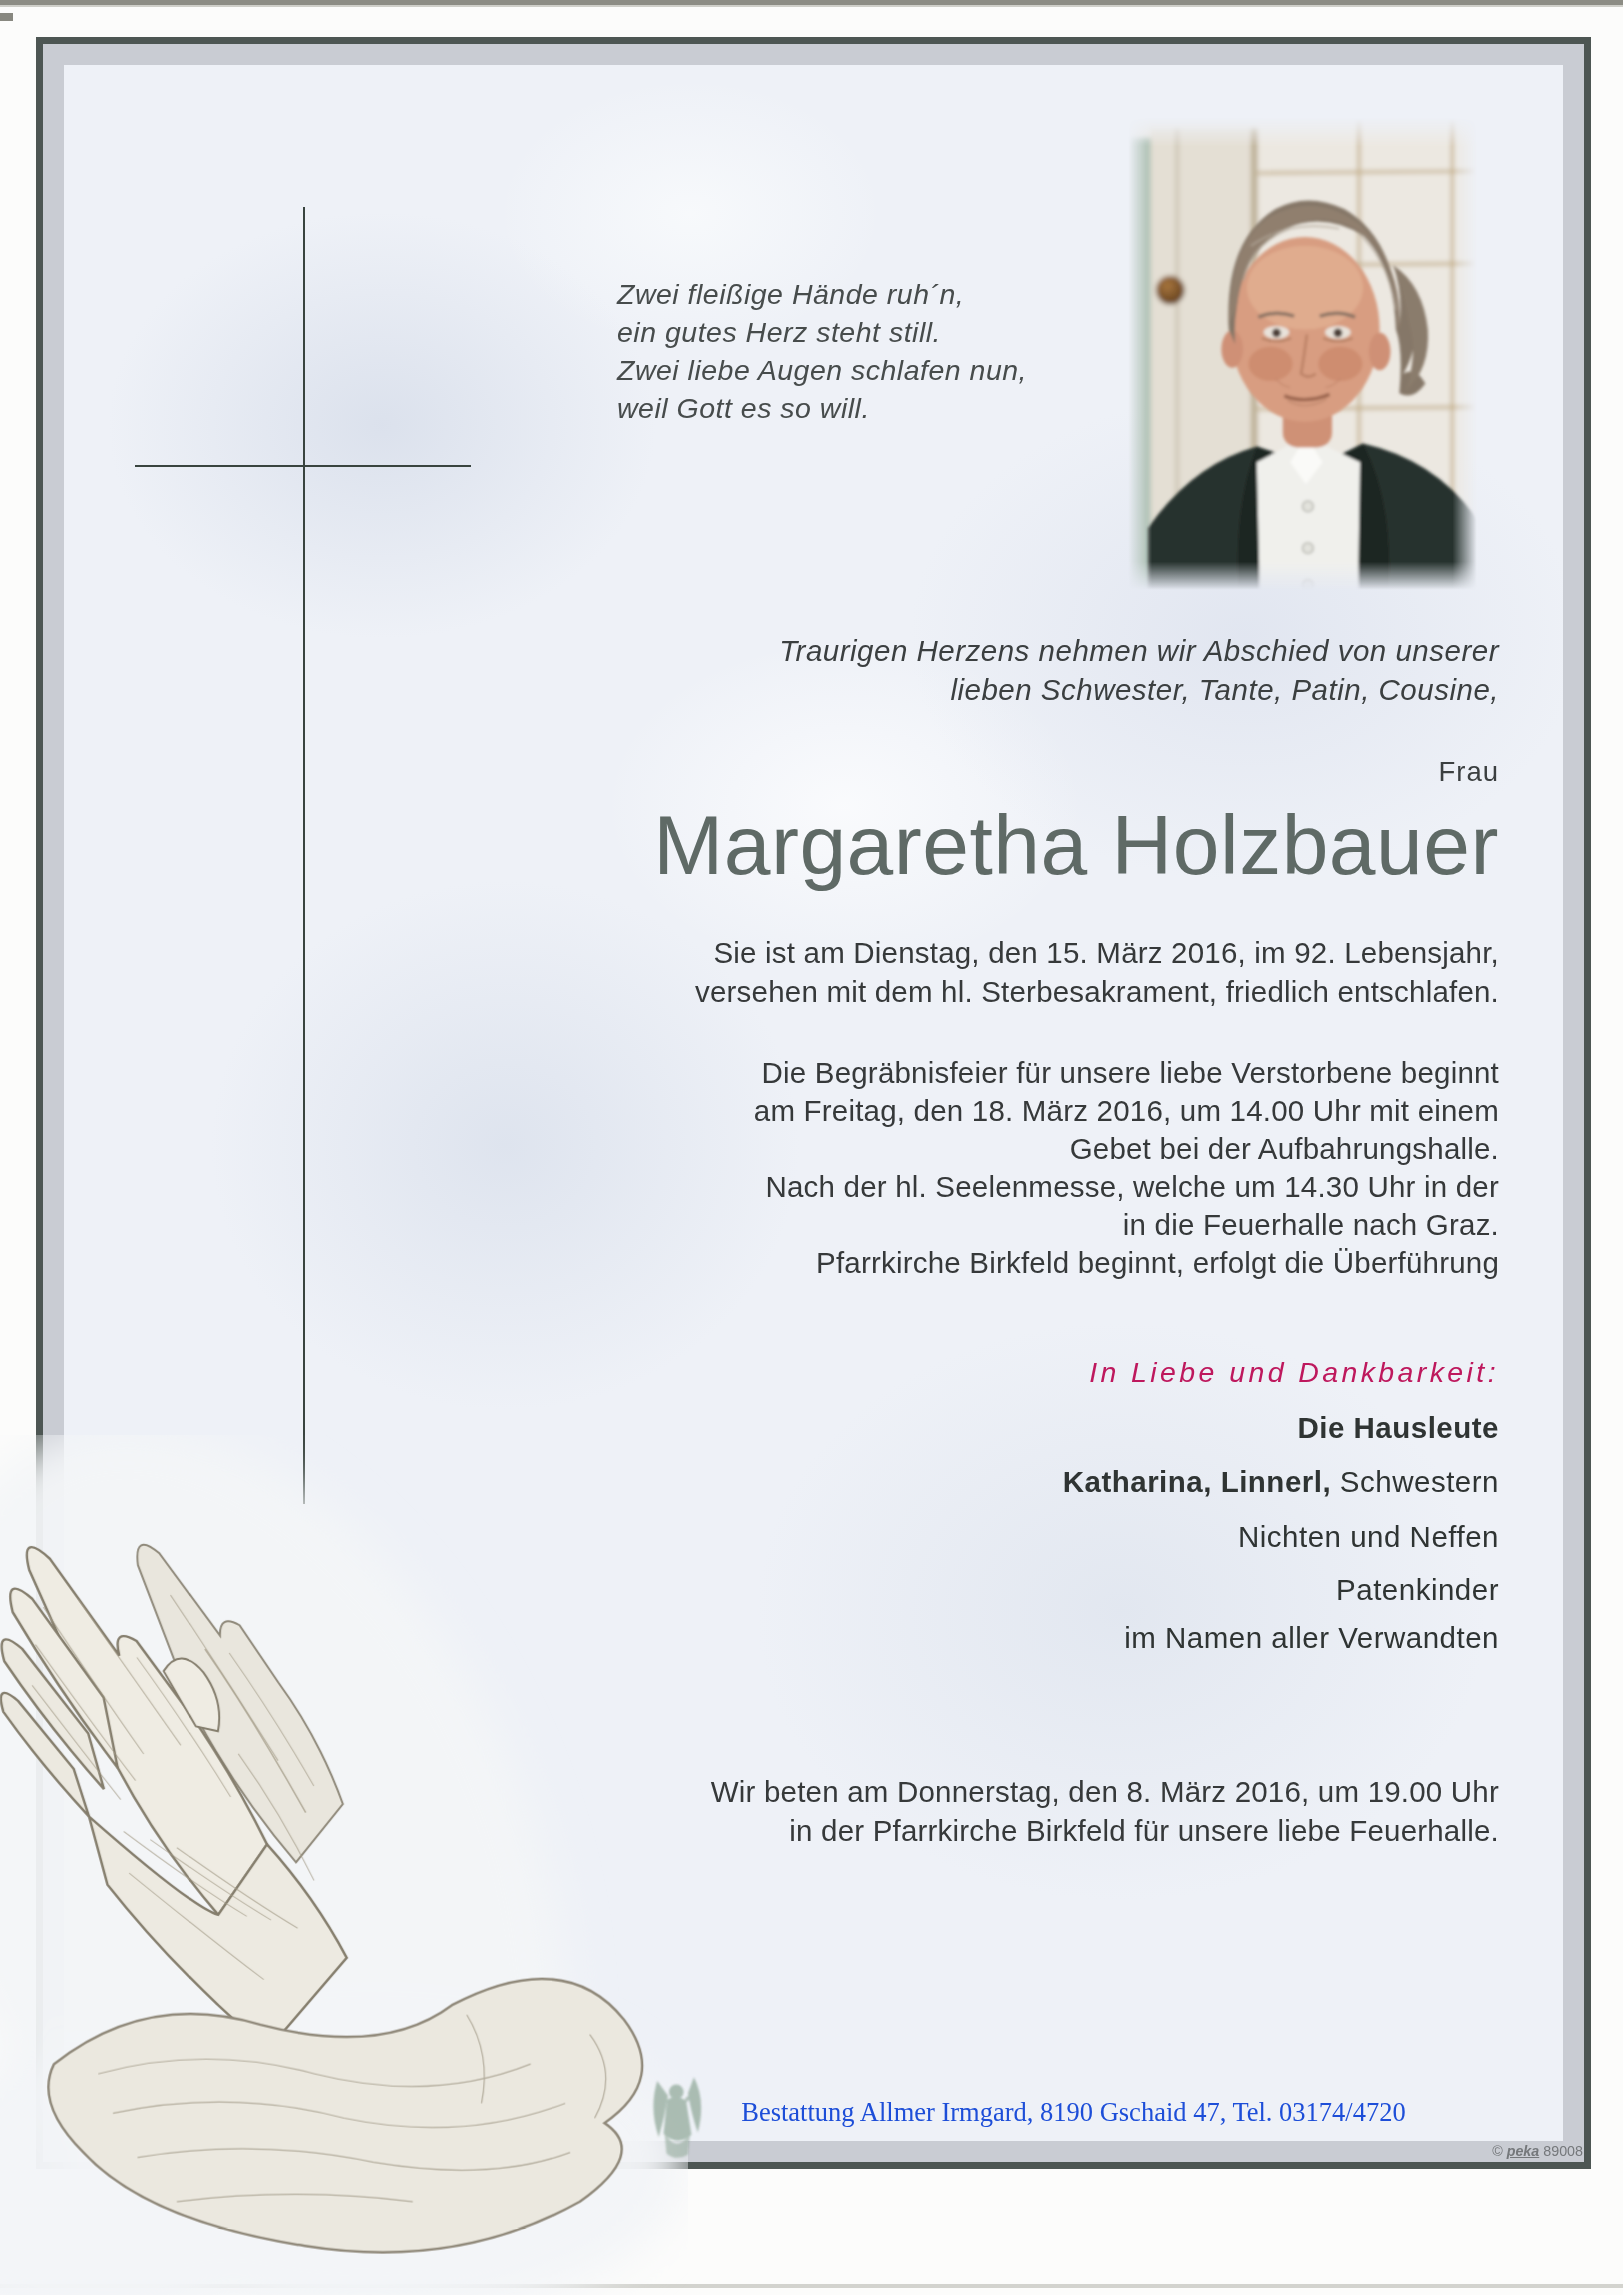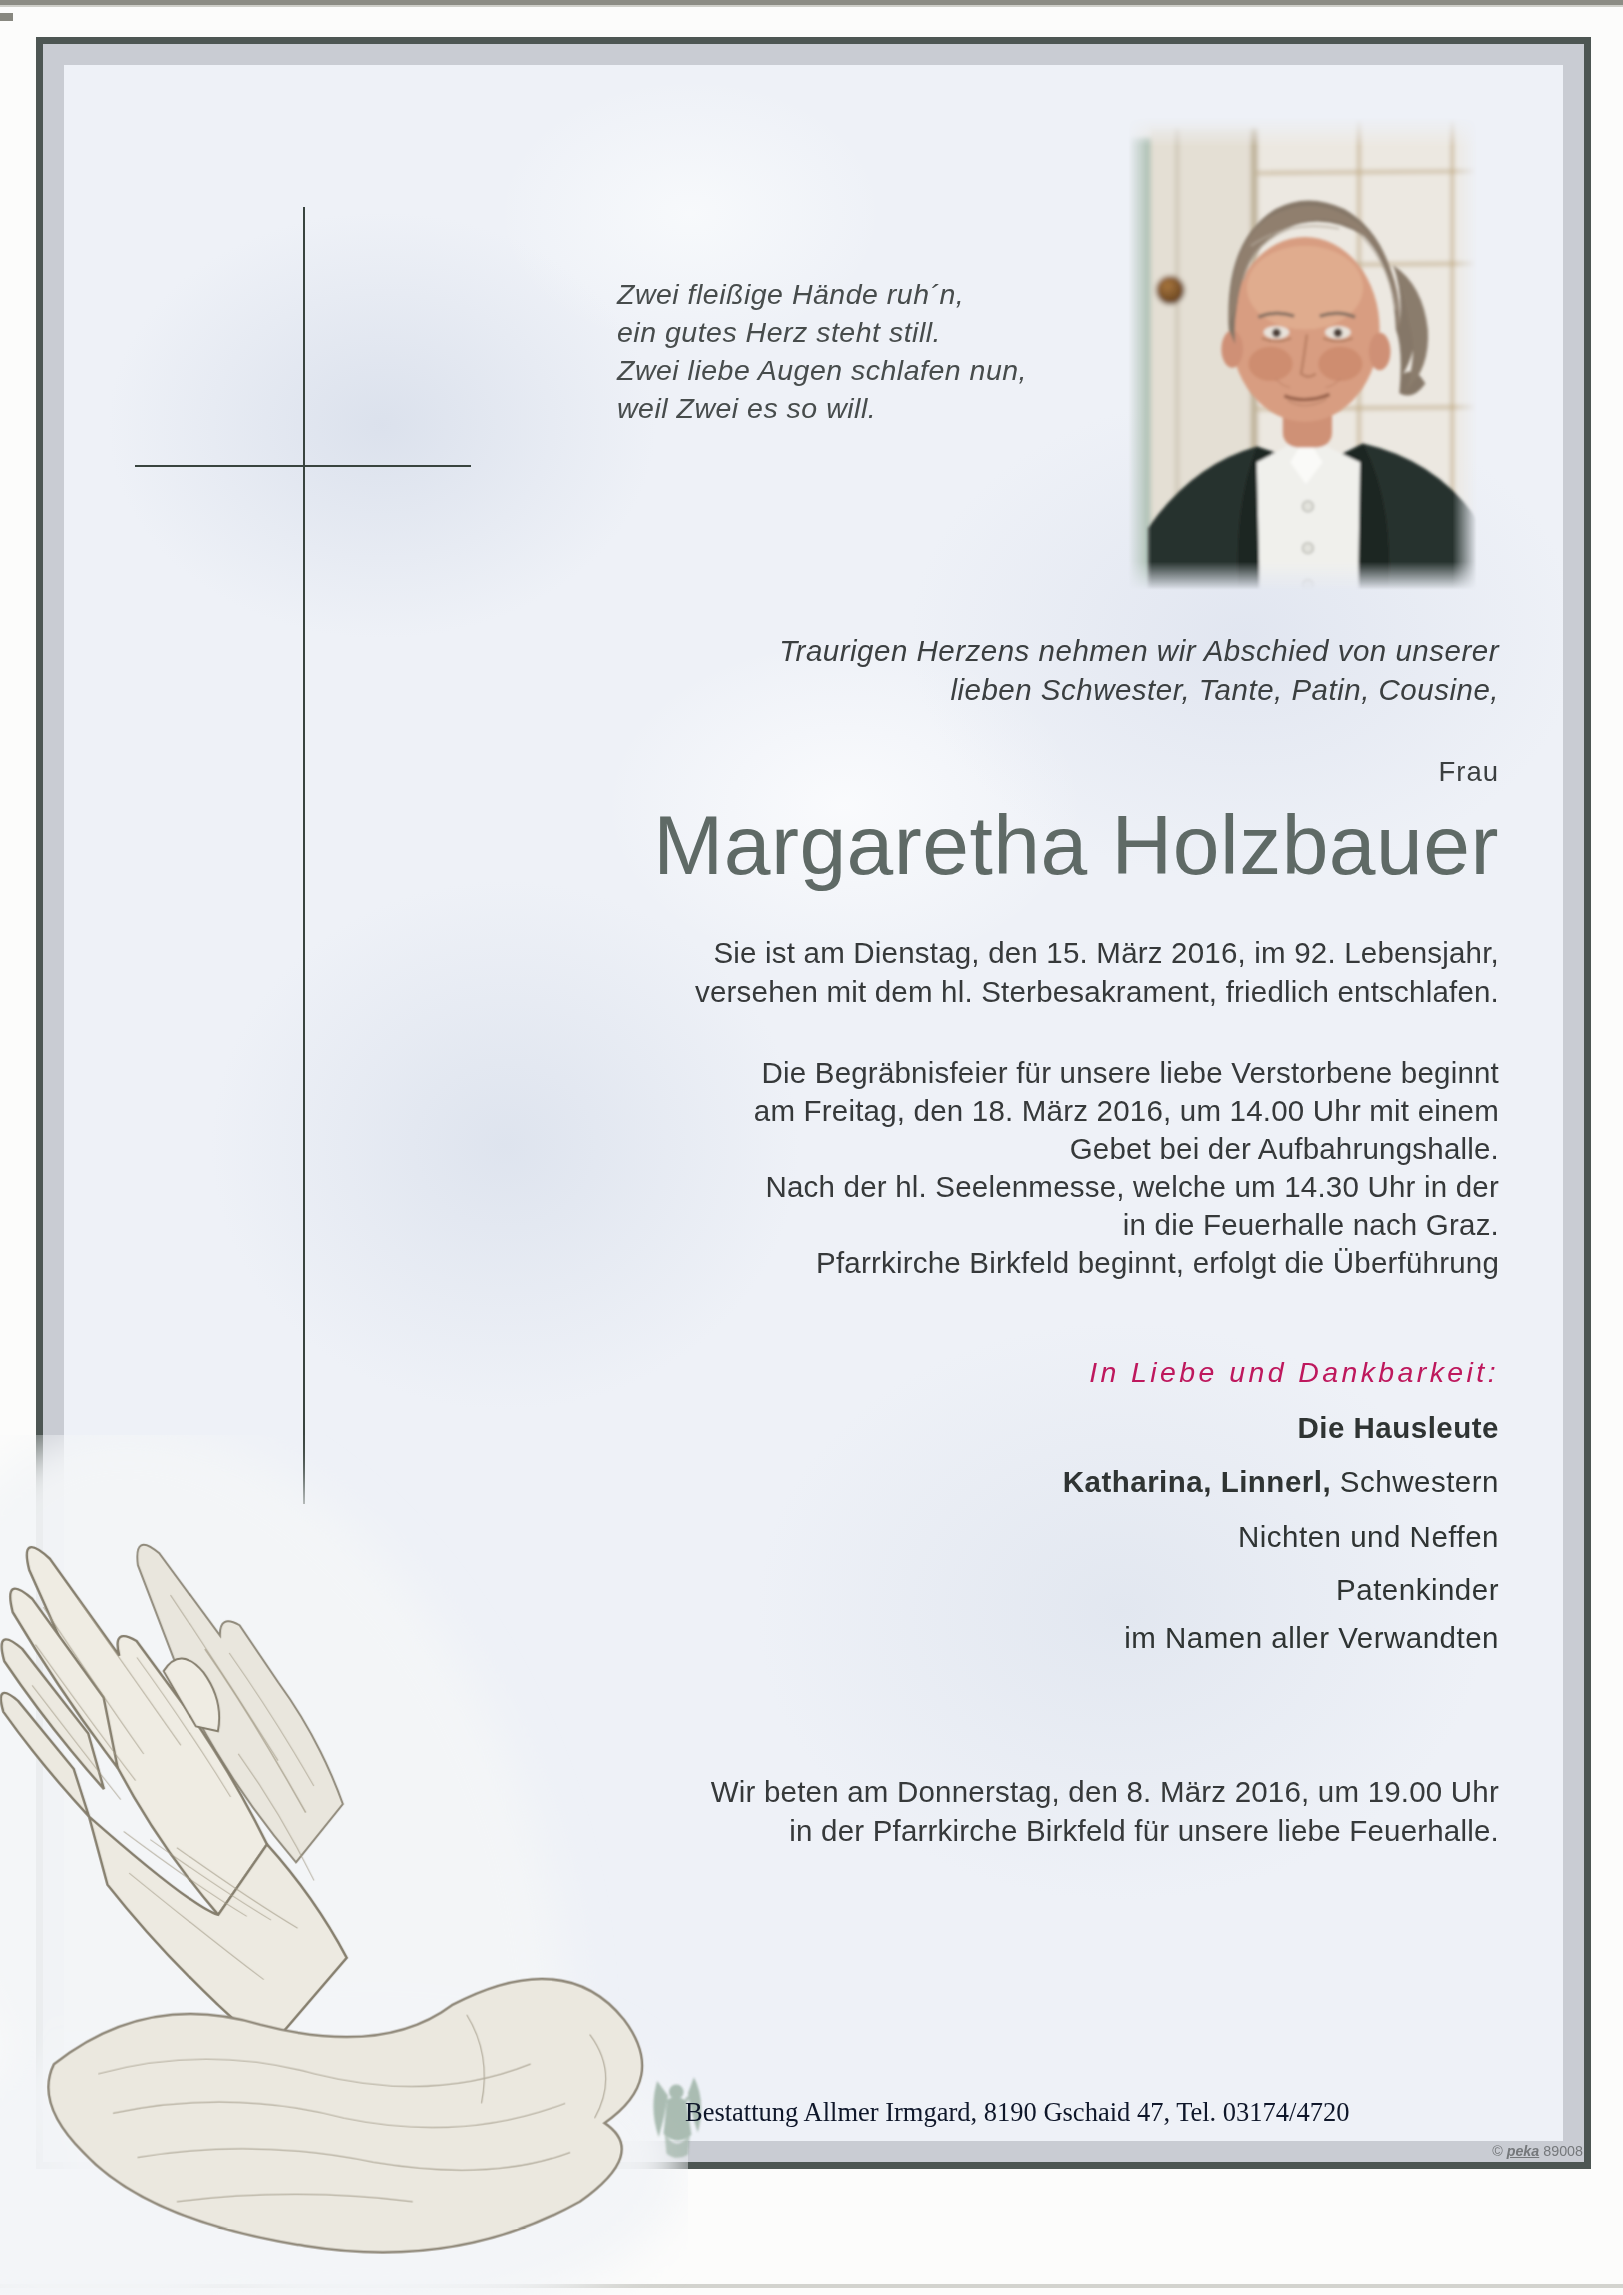--- a/index.html
+++ b/index.html
@@ -52,22 +52,22 @@
   }
   .death-info{top:933px;font-size:29.5px;line-height:39px;letter-spacing:0.2px;}
   .funeral-info{top:1054px;font-size:29.5px;line-height:38px;letter-spacing:0.2px;}
   .gratitude{top:1356px;font-size:28.5px;font-style:italic;letter-spacing:3.4px;color:#be185d;}
   .mourner{font-size:29.5px;letter-spacing:0.5px;color:#2f3433;}
   .m1{top:1411px;}.m2{top:1465px;}.m3{top:1520px;}.m4{top:1573px;}.m5{top:1621px;}
   .mourner b{font-weight:bold;}
   .prayer{top:1772px;font-size:29.5px;line-height:39px;letter-spacing:0.2px;}
 
   .footer-line{
-    position:absolute;left:685px;top:2097px;width:717px;text-align:left;
-    font-family:"Liberation Serif", serif;font-size:26.5px;color:#0f172a;
+    position:absolute;left:715px;top:2097px;width:717px;text-align:center;
+    font-family:"Liberation Serif", serif;font-size:26.5px;color:#1d4ed8;
   }
   .print-credit{
     position:absolute;left:1455px;top:2143px;width:128px;text-align:right;
     font-size:14.3px;color:#75787b;font-family:"Liberation Sans",sans-serif;
   }
   .print-credit .brand{font-weight:bold;font-style:italic;text-decoration:underline;}
 
   .portrait{position:absolute;left:1128px;top:118px;width:349px;height:472px;
     -webkit-mask-image:linear-gradient(to right, transparent 0, #000 7%, #000 93%, transparent 100%),
                        linear-gradient(to bottom, transparent 0, #000 6%, #000 94%, transparent 100%);
@@ -171,21 +171,21 @@
         <path d="M300,530 Q312,545 330,548" stroke="#c0846a" stroke-width="3" fill="none" opacity=".7"></path>
         <path d="M432,530 Q420,545 402,548" stroke="#c0846a" stroke-width="3" fill="none" opacity=".7"></path>
       </g>
     </svg>
   </div>
 
   <div class="poem">
     <div>Zwei fleißige Hände ruh´n,</div>
     <div>ein gutes Herz steht still.</div>
     <div>Zwei liebe Augen schlafen nun,</div>
-    <div>weil Zwei es so will.</div>
+    <div>weil Gott es so will.</div>
   </div>
 
   <div class="centercol intro">
     <div>Traurigen Herzens nehmen wir Abschied von unserer</div>
     <div>lieben Schwester, Tante, Patin, Cousine,</div>
   </div>
 
   <div class="centercol salutation">Frau</div>
 
   <div class="centercol deceased-name">Margaretha Holzbauer</div>

